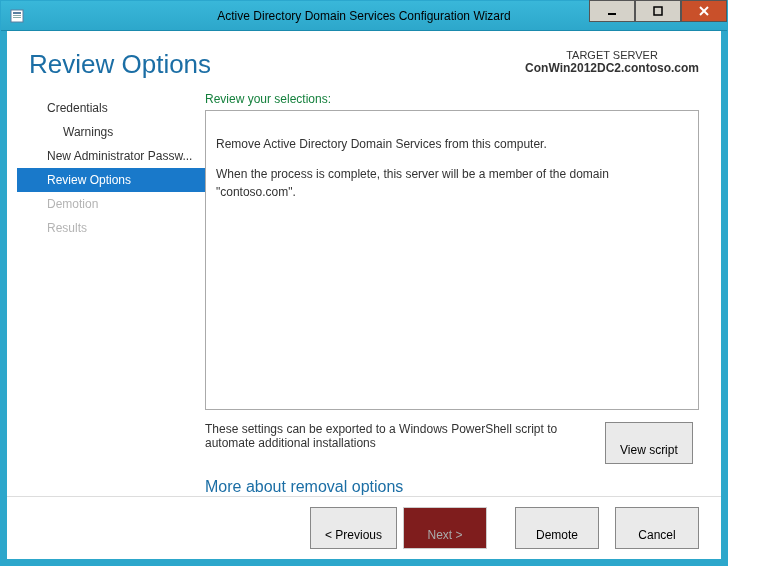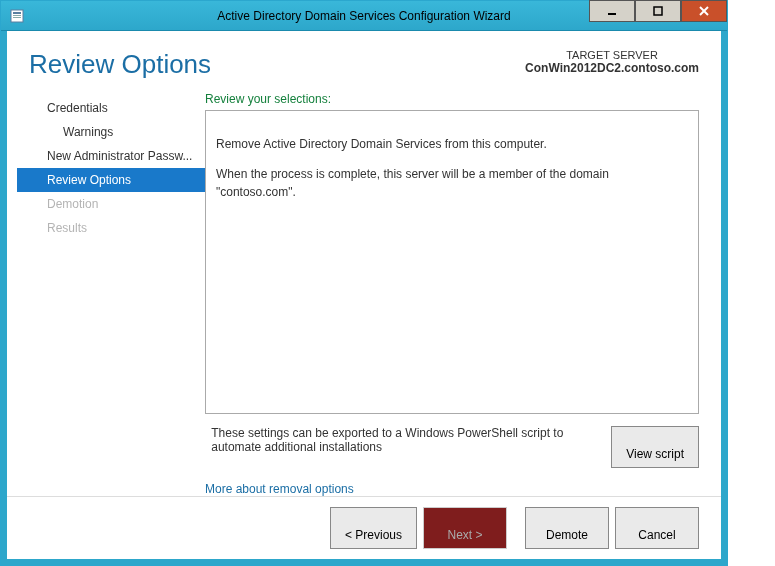--- a/index.html
+++ b/index.html
@@ -138,30 +138,30 @@
       color: #333;
       line-height: 1.5;
       background: #fff;
       overflow: auto;
       min-height: 250px;
     }
     .review-box p { margin-bottom: 12px; }
     .export-row {
       display: flex;
       align-items: flex-start;
-      justify-content: flex-end;
+      justify-content: flex-start;
       padding: 12px 0 4px 0;
     }
     .export-text {
       font-size: 12px;
       color: #333;
       max-width: 400px;
     }
     .link {
-      font-size: 12px;
+      font-size: 16px;
       color: #1b6ea5;
       cursor: pointer;
       margin-top: 10px;
       display: inline-block;
     }
     .btn {
       font-size: 12px;
       padding: 20px 14px;
       min-width: 74px;
       height: 24px;
@@ -173,21 +173,21 @@
       color: #aaa;
       border-color: #ccc;
       background: #7f1d1d;
       cursor: default;
     }
     .footer {
       border-top: 1px solid #ddd;
       padding: 10px 22px;
       display: flex;
       justify-content: flex-end;
-      gap: 6px;
+      gap: 16px;
       background: #fff;
     }
     .footer .btn { min-width: 84px; }
     .footer-group { display: flex; gap: 6px; margin-right: 12px; }
   </style>
 </head>
 <body>
 
 <div class="window">
 

